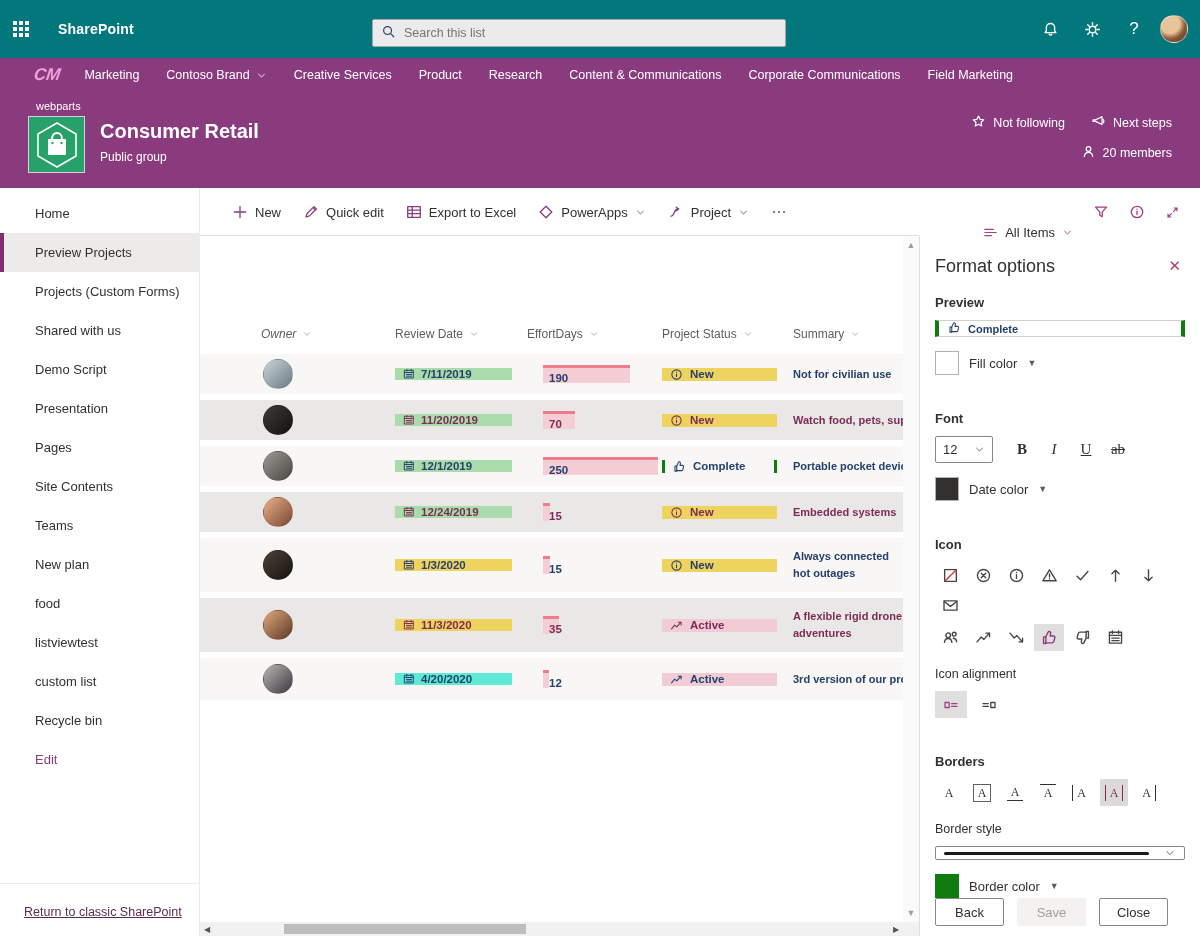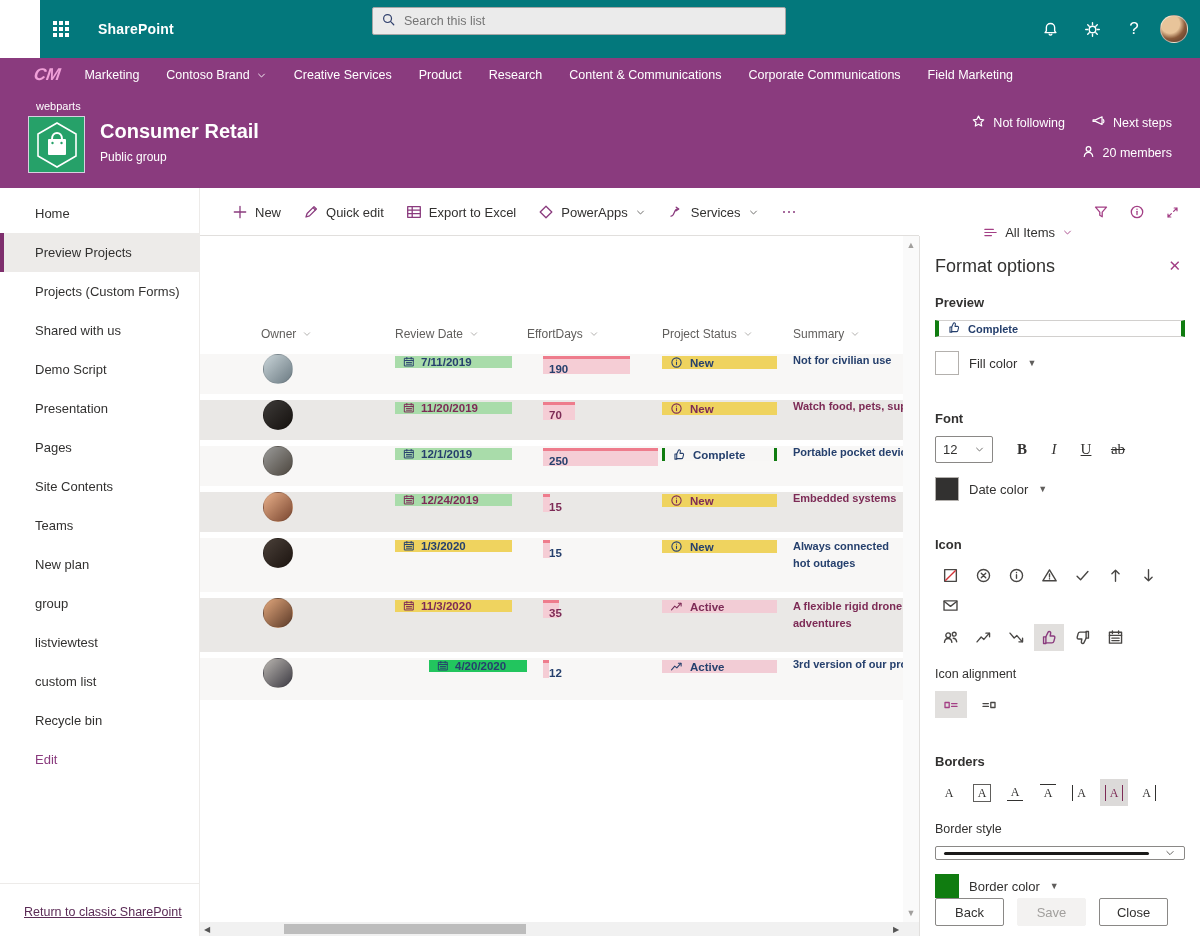--- a/index.html
+++ b/index.html
@@ -1,26 +1,26 @@
 <!DOCTYPE html>
 <html><head>
 <meta charset="utf-8">
 <style>
   * { margin:0; padding:0; box-sizing:border-box; }
   html,body { width:1200px; height:936px; overflow:hidden; background:#fff;
     font-family:"Liberation Sans", sans-serif; color:#323130; }
   .app { position:relative; width:1200px; height:936px; display:flex; flex-direction:column; }
 
   
-  .suitebar { height:58px; background:#03787c; display:flex; align-items:center; color:#fff; flex:0 0 auto;margin-left:40px; }
+  .suitebar { height:58px; background:#03787c; display:flex; align-items:center; color:#fff; flex:0 0 auto; }
   .waffle { width:42px; height:42px; display:flex; align-items:center; justify-content:center; cursor:pointer; }
   .waffle-grid { display:grid; grid-template-columns:repeat(3,4px); grid-template-rows:repeat(3,4px); gap:2px; }
   .waffle-grid i { background:#fff; }
   .brand { font-size:14px; font-weight:700; margin-left:16px; letter-spacing:.2px; }
-  .searchbox { position:absolute; left:372px; top:7px; width:414px; height:28px; background:#ebebeb;
+  .searchbox { position:absolute; left:372px; top:19px; width:414px; height:28px; background:#ebebeb;
     border:1px solid #a6a6a6; border-radius:2px; display:flex; align-items:center; padding:0 8px; color:#32426e; }
   .searchbox input { border:none; outline:none; background:transparent; font-size:12.5px; width:100%;
     font-family:"Liberation Sans", sans-serif; color:#201f1e; margin-left:8px; }
   .suite-right { margin-left:auto; display:flex; align-items:center; gap:10px; padding-right:12px; }
   .suite-btn { width:32px; height:32px; display:flex; align-items:center; justify-content:center; color:#fff; cursor:pointer; }
   .help-glyph { font-size:17px; font-weight:400; }
   .avatar-sm { width:28px; height:28px; border-radius:50%; background:radial-gradient(circle at 35% 30%, #e8c49a 0 38%, #8a5a3a 60%, #4a3327 100%); border:1px solid rgba(255,255,255,.5); }
 
   
   .navbar { height:34px; background:#8a3b7e; display:flex; align-items:center; color:#fff; padding-left:34px; flex:0 0 auto; }
@@ -59,23 +59,23 @@
   .below { flex:1; display:flex; min-height:0; }
   .listwrap { width:703px; position:relative; overflow:hidden; }
   .vscroll { width:16px; position:relative; background:#fafafa; }
   .vs-arrow { position:absolute; left:2px; width:12px; text-align:center; color:#a19f9d; font-size:9px; cursor:pointer; }
   .vs-corner { position:absolute; bottom:0; left:0; width:16px; height:14px; background:#f1f1f1; }
   .panel { width:281px; border-left:1px solid #e1dfdd; display:flex; flex-direction:column; padding:20px 15px 8px 15px; overflow:hidden; }
 
   
   .thead { margin-top:78px; height:40px; display:flex; align-items:center; padding-left:61px; color:#605e5c; font-size:12px; }
   .hcell { display:flex; align-items:center; gap:6px; cursor:pointer; }
-  .c-owner{width:134px;} .c-rd{width:132px;} .c-ed{width:135px;} .c-ps{width:131px;} .c-sum{flex:1;min-width:0;}
+  .c-owner{width:134px;font-style:italic;} .c-rd{width:132px;} .c-ed{width:135px;} .c-ps{width:131px;} .c-sum{flex:1;min-width:0;}
   .rows { padding-left:0; }
-  .row { display:flex; align-items:flex-start; padding-left:61px; margin-bottom:6px; cursor:pointer; }
+  .row { display:flex; align-items:center; padding-left:61px; margin-bottom:6px; cursor:pointer; }
   .row.odd { background:#f8f7f6; } .row.even { background:#eae8e6; }
   .row.h40{height:40px;} .row.h54{height:54px;} .row.h42{height:42px;}
   .cellwrap { display:flex; align-items:center; }
   .avatar { width:30px; height:30px; border-radius:50%; margin-left:2px; border:1px solid rgba(0,0,0,.08); }
   .cell { display:flex; align-items:center; font-weight:700; font-size:11.5px; }
   .datecell { width:117px; align-self:stretch; margin:2px 0; padding-left:8px; gap:6px; }
   .effortwrap { position:relative; width:135px; align-self:stretch; margin:2px 16px; }
   .bar { position:absolute; left:0; top:0; bottom:0; background:#f5cdd5; border-top:3px solid #ee7c8c; }
   .effortval { position:relative; padding-left:6px; line-height:1; top:50%; transform:translateY(-50%); display:inline-block; }
   .statuscell { width:115px; align-self:stretch; margin:2px 0; padding-left:8px; gap:7px; }
@@ -258,21 +258,21 @@
           <div class="side-item">Home</div>
           <div class="side-item sel">Preview Projects</div>
           <div class="side-item">Projects (Custom Forms)</div>
           <div class="side-item">Shared with us</div>
           <div class="side-item">Demo Script</div>
           <div class="side-item">Presentation</div>
           <div class="side-item">Pages</div>
           <div class="side-item">Site Contents</div>
           <div class="side-item">Teams</div>
           <div class="side-item">New plan</div>
-          <div class="side-item">group</div>
+          <div class="side-item">food</div>
           <div class="side-item">listviewtest</div>
           <div class="side-item">custom list</div>
           <div class="side-item">Recycle bin</div>
           <div class="side-item accent">Edit</div>
         </div>
       <div class="side-foot">
         <a>Return to classic SharePoint</a>
       </div>
     </aside>
 
@@ -307,21 +307,21 @@
               <span>PowerApps</span>
               <svg class="ic" width="11" height="11" viewBox="0 0 16 16" fill="none" stroke="currentColor" stroke-width="1.3" stroke-linecap="round" stroke-linejoin="round" style="color:#605e5c">
                 <path d="M3.8 6l4.2 4.2L12.2 6"></path>
               </svg>
             </button>
             <button class="tb-item">
               <svg class="ic" width="16" height="16" viewBox="0 0 16 16" fill="none" stroke="currentColor" stroke-width="1.3" stroke-linecap="round" stroke-linejoin="round" style="">
                 <path d="M3 12.2c4 0 2.2-7.2 7-7.2"></path>
                 <path d="M8.2 3.2L10.8 5 8.2 6.8"></path>
               </svg>
-              <span>Services</span>
+              <span>Project</span>
               <svg class="ic" width="11" height="11" viewBox="0 0 16 16" fill="none" stroke="currentColor" stroke-width="1.3" stroke-linecap="round" stroke-linejoin="round" style="color:#605e5c">
                 <path d="M3.8 6l4.2 4.2L12.2 6"></path>
               </svg>
             </button>
             <button class="tb-item">
               <svg class="ic" width="16" height="16" viewBox="0 0 16 16" fill="none" stroke="currentColor" stroke-width="1.3" stroke-linecap="round" stroke-linejoin="round" style="">
                 <circle cx="3" cy="8" r="1" fill="currentColor" stroke="none"></circle>
                 <circle cx="8" cy="8" r="1" fill="currentColor" stroke="none"></circle>
                 <circle cx="13" cy="8" r="1" fill="currentColor" stroke="none"></circle>
               </svg>
@@ -583,21 +583,21 @@
                 </div>
                 <div class="sumcell plum wrap">
                   <span class="txt">A flexible rigid drone adventures</span>
                 </div>
               </div>
               <div class="row odd h42">
                 <div class="c-owner cellwrap">
                   <span class="avatar" style="background: linear-gradient(135deg, rgb(185, 181, 176), rgb(60, 58, 66));"></span>
                 </div>
                 <div class="c-rd cellwrap">
-                  <div class="cell datecell navy" style="background: #22c55e; margin-left: 34px;">
+                  <div class="cell datecell navy" style="background: #5eead4;">
                     <svg class="ic" width="12" height="12" viewBox="0 0 16 16" fill="none" stroke="currentColor" stroke-width="1.3" stroke-linecap="round" stroke-linejoin="round" style="">
                       <rect x="2.3" y="3.1" width="11.4" height="10.2"></rect>
                       <path d="M2.3 6h11.4 M5.1 1.9v2.3 M10.9 1.9v2.3 M4.6 8.6h6.8 M4.6 10.9h6.8"></path>
                     </svg>
                     <span>4/20/2020</span>
                   </div>
                 </div>
                 <div class="c-ed cellwrap">
                   <div class="effortwrap"><div class="bar" style="width: 6px; background: rgb(245, 205, 213); border-top-color: rgb(238, 124, 140);"></div><span class="cell effortval navy">12</span></div>
                 </div>

